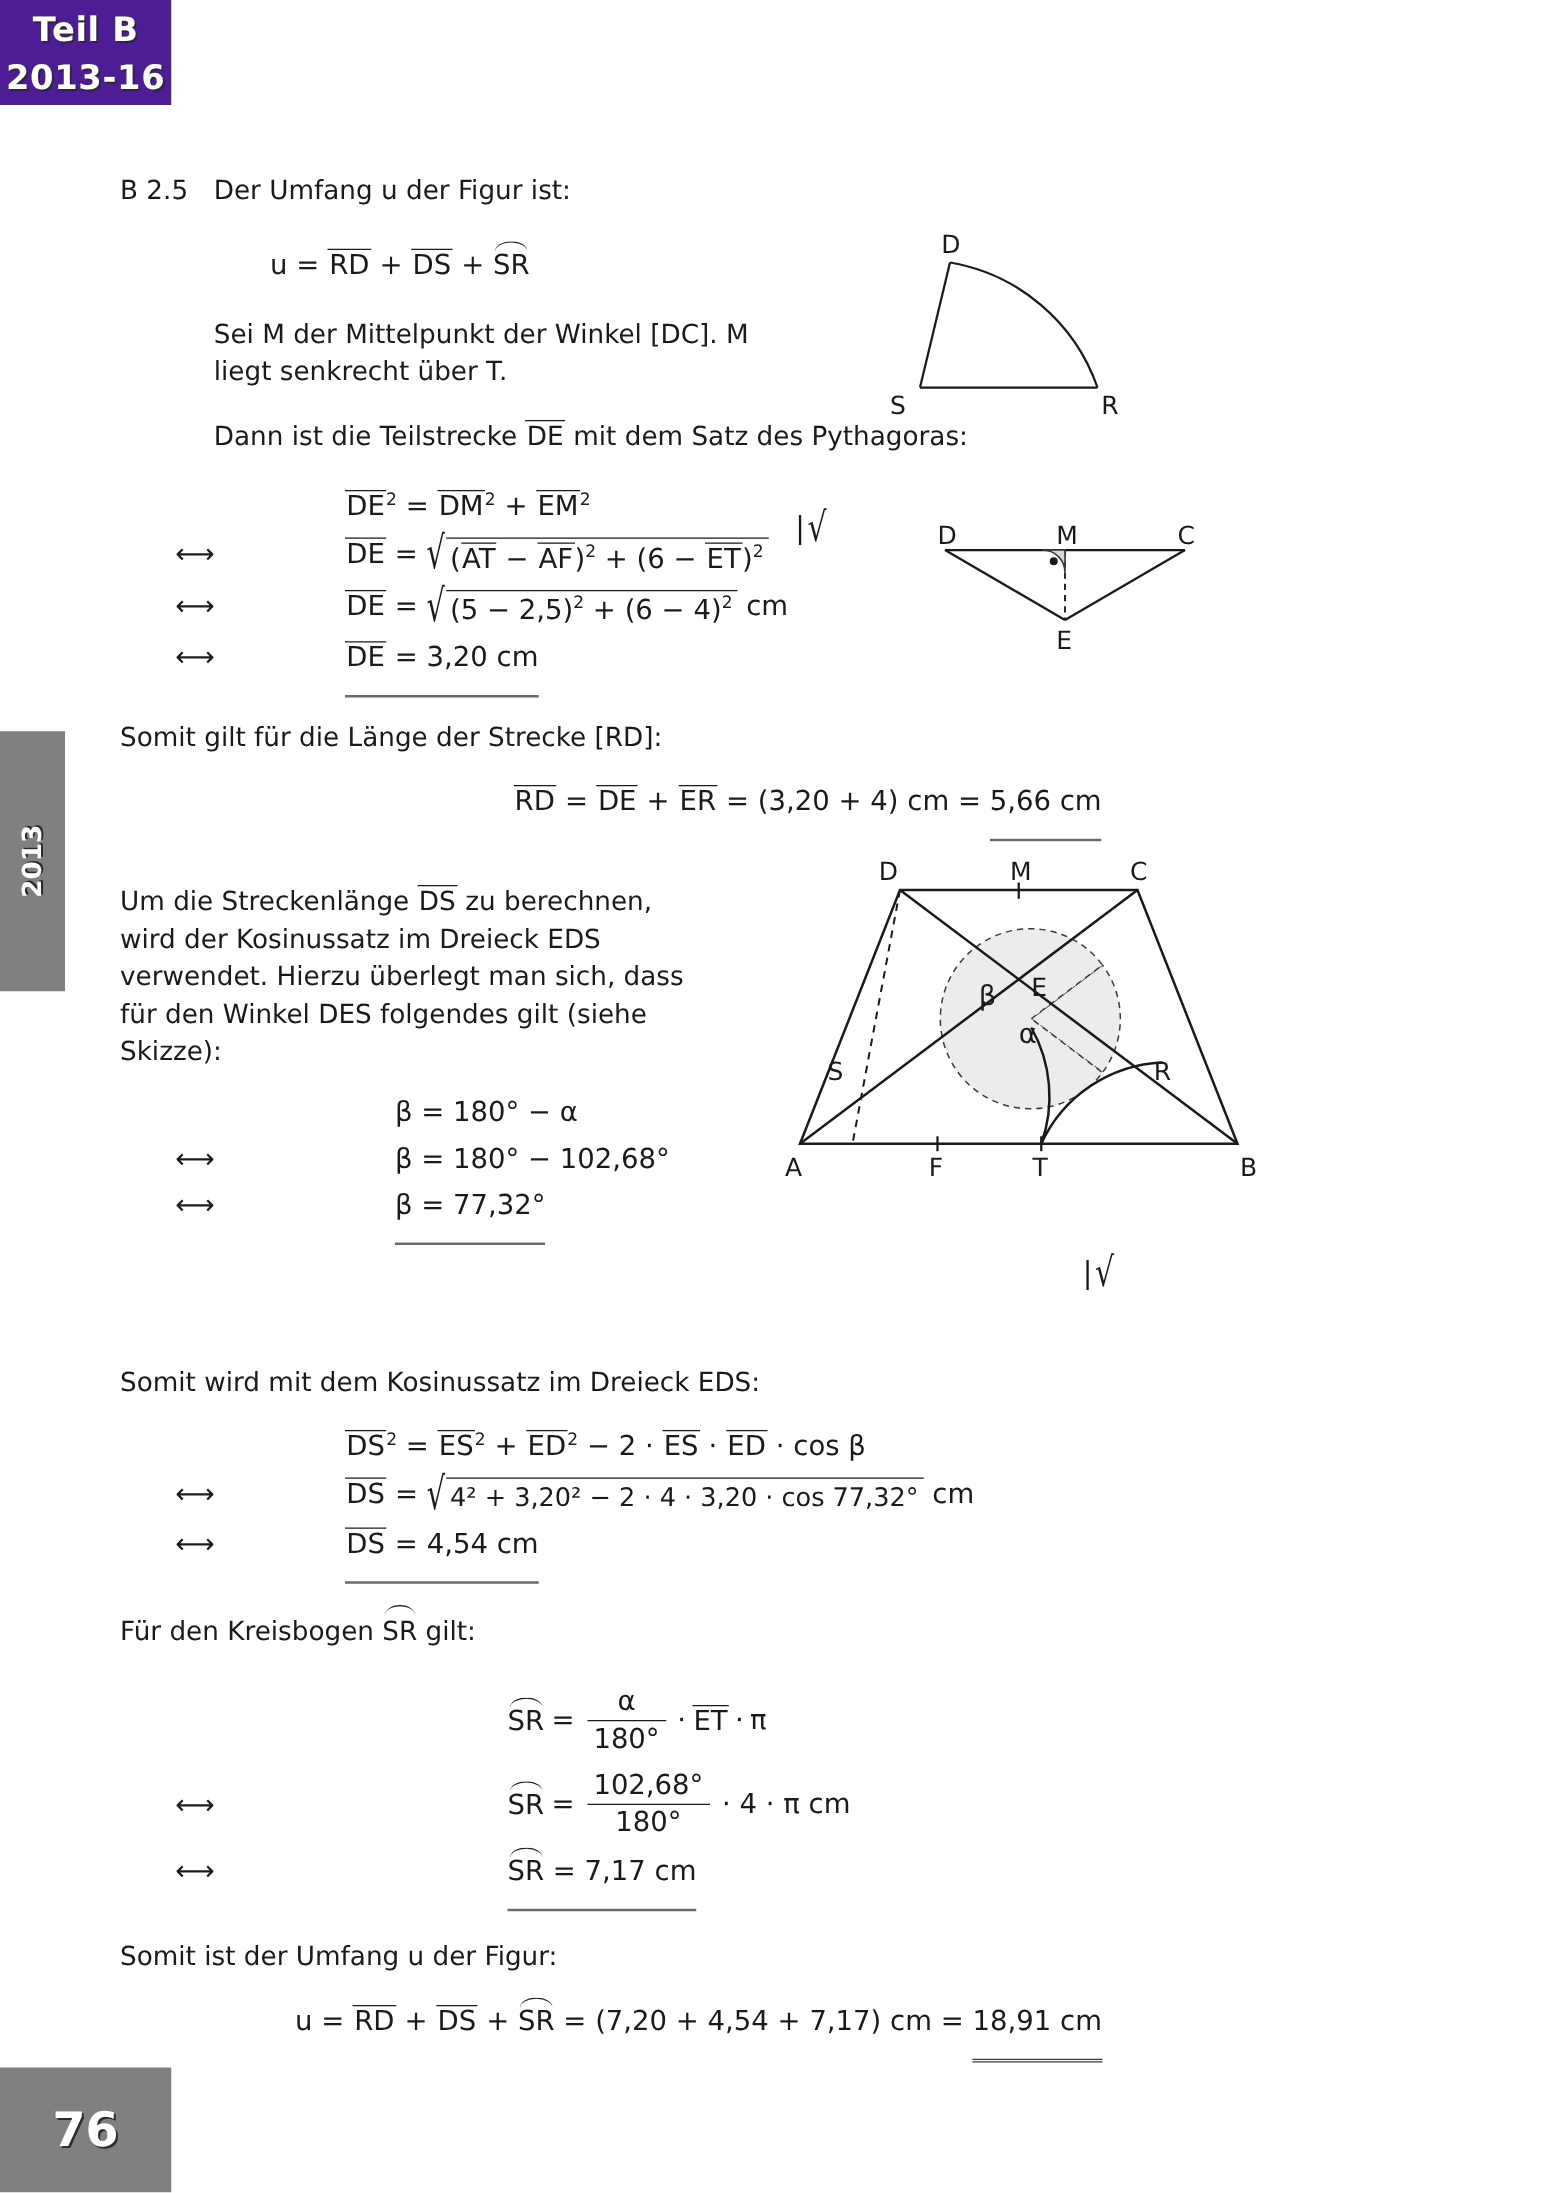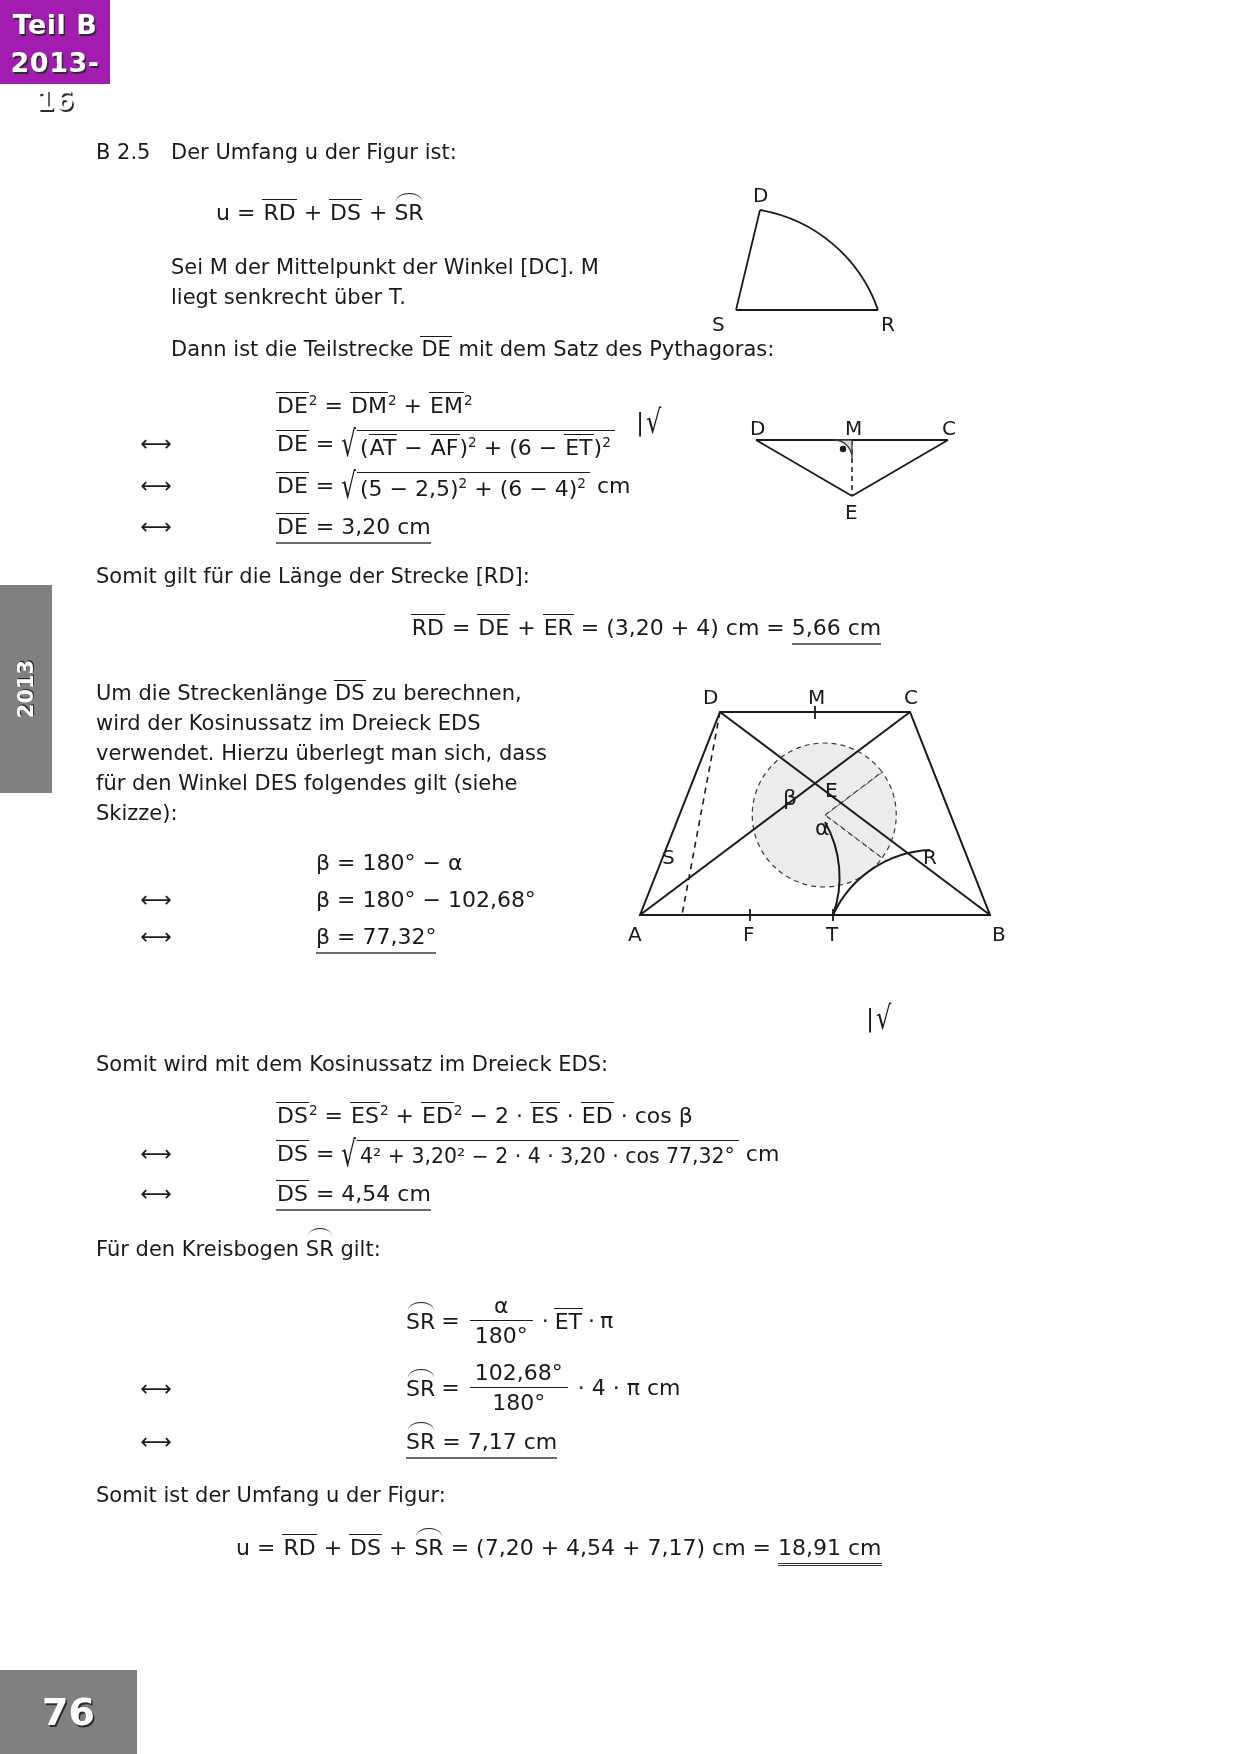--- a/index.html
+++ b/index.html
@@ -14,23 +14,23 @@
     font-family: "DejaVu Sans", sans-serif;
     color: #1a1a1a;
     overflow: hidden;
   }
 
   
   .corner-tab {
     position: absolute;
     left: 0;
     top: 0;
-    width: 110px;
+    width: 137px;
     height: 84px;
-    background: #a21caf;
+    background: #4c1d95;
     color: #ffffff;
     text-align: center;
     font-weight: bold;
     font-size: 27px;
     line-height: 38px;
     padding-top: 6px;
     box-sizing: border-box;
     text-shadow: 1.5px 1.5px 0 #2b2b2b;
     letter-spacing: 0.5px;
   }
@@ -51,21 +51,21 @@
     font-weight: bold;
     font-size: 21px;
     white-space: nowrap;
     text-shadow: 1.2px 1.2px 0 #2b2b2b;
   }
   .page-num {
     position: absolute;
     left: 0;
     bottom: 0;
     width: 137px;
-    height: 84px;
+    height: 100px;
     background: #808080;
     color: #ffffff;
     font-weight: bold;
     font-size: 38px;
     display: flex;
     align-items: center;
     justify-content: center;
     text-shadow: 1.5px 1.5px 0 #2b2b2b;
   }
 
@@ -159,21 +159,21 @@
   }
   .radical .rad-body {
     border-top: 1.5px solid #1a1a1a;
     padding: 3px 4px 0 3px;
   }
 
   
   .result {
     display: inline-block;
     border-bottom: 2.4px solid #6b6b6b;
-    padding-bottom: 3px;
+    padding-bottom: 17px;
   }
 
   
   .frac {
     display: inline-flex;
     flex-direction: column;
     vertical-align: middle;
     text-align: center;
     margin: 0 4px;
   }

